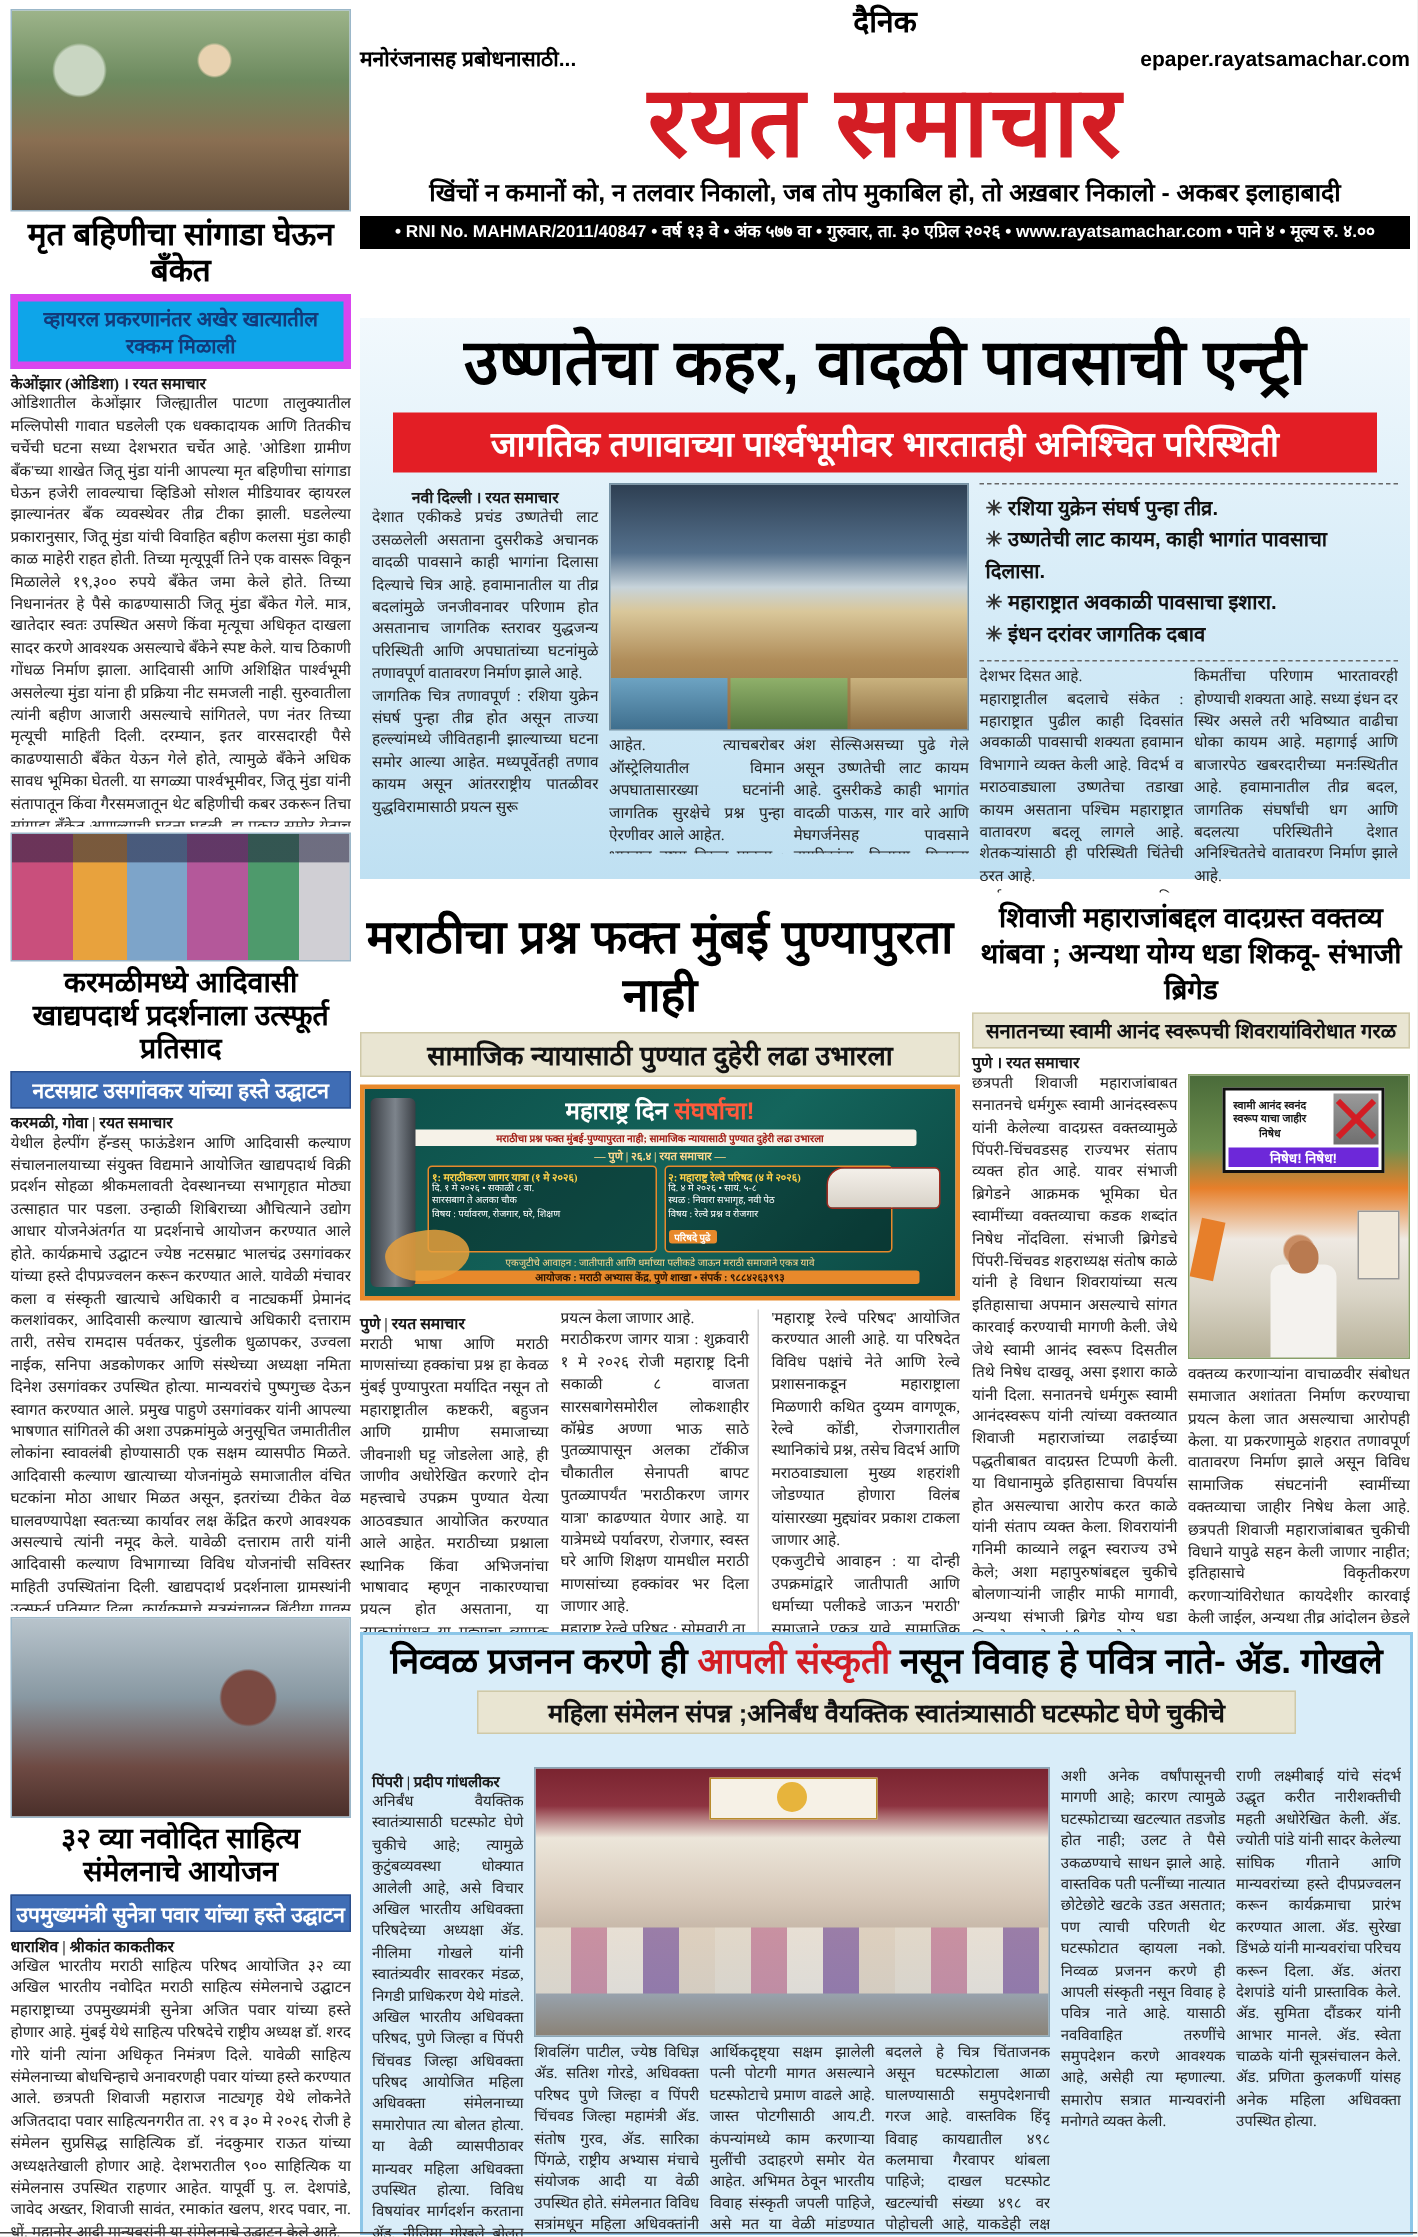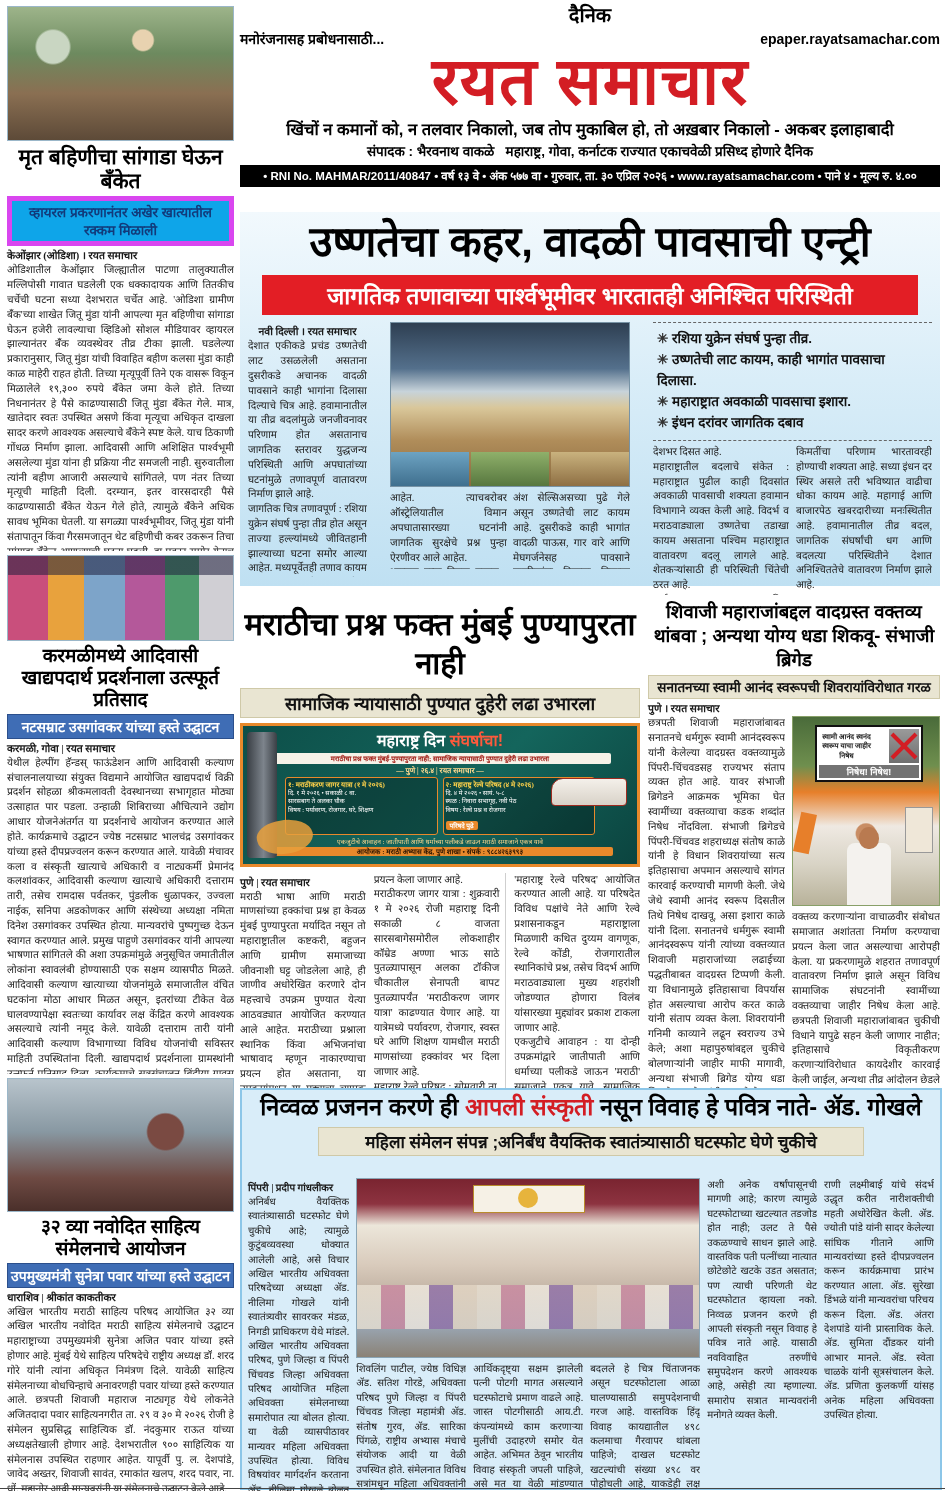--- a/index.html
+++ b/index.html
@@ -64,32 +64,28 @@
   </div>
 
   <div class="abs" style="left:240px;top:4px;width:700px;">
     <div class="hl" style="font-size:20px;">दैनिक</div>
     <div style="display:flex;justify-content:space-between;align-items:flex-start;margin-top:4px;">
       <span class="hl" style="font-size:14px;">मनोरंजनासह प्रबोधनासाठी...</span>
       <span class="hl" style="font-size:14px;">epaper.rayatsamachar.com</span>
     </div>
     <div class="hl masthead-red" style="font-size:66px;line-height:1.05;letter-spacing:1px;">रयत समाचार</div>
     <div class="hl" style="font-size:16.5px;margin-top:4px;">खिंचों न कमानों को, न तलवार निकालो, जब तोप मुकाबिल हो, तो अख़बार निकालो - अकबर इलाहाबादी</div>
-    <div class="hl" style="font-size:13.5px;margin-top:5px;">
-      <span>संपादक : भैरवनाथ वाकळे</span>&nbsp;&nbsp;
-      <span>महाराष्ट्र, गोवा, कर्नाटक राज्यात एकाचवेळी प्रसिध्द होणारे दैनिक</span>
-    </div>
     <div class="info-bar" style="margin-top:5px;height:22px;">• RNI No. MAHMAR/2011/40847 • वर्ष १३ वे • अंक ५७७ वा • गुरुवार, ता. ३० एप्रिल २०२६ • www.rayatsamachar.com  • पाने ४ • मूल्य रु. ४.००</div>
   </div>
 
   <div class="abs lead-bg" style="left:240px;top:212px;width:700px;height:374px;">
     <div class="hl" style="font-size:42px;margin-top:6px;">उष्णतेचा कहर, वादळी पावसाची एन्ट्री</div>
     <div class="subbar red-strip" style="width:656px;margin:9px auto 0 auto;font-size:23px;padding:4px 0;">जागतिक तणावाच्या पार्श्वभूमीवर भारतातही अनिश्चित परिस्थिती</div>
 
-    <div style="display:flex;gap:23px;padding:7px 8px 0 8px;">
+    <div style="display:flex;gap:7px;padding:7px 8px 0 8px;">
 
       <div style="width:158px;">
         <div class="dateline" style="text-align:center;">नवी दिल्ली । रयत समाचार</div>
         <div class="col" style="height:238px;">देशात एकीकडे प्रचंड उष्णतेची लाट उसळलेली असताना दुसरीकडे अचानक वादळी पावसाने काही भागांना दिलासा दिल्याचे चित्र आहे. हवामानातील या तीव्र बदलांमुळे जनजीवनावर परिणाम होत असतानाच जागतिक स्तरावर युद्धजन्य परिस्थिती आणि अपघातांच्या घटनांमुळे तणावपूर्ण वातावरण निर्माण झाले आहे.
 जागतिक चित्र तणावपूर्ण : रशिया युक्रेन संघर्ष पुन्हा तीव्र होत असून ताज्या हल्ल्यांमध्ये जीवितहानी झाल्याच्या घटना समोर आल्या आहेत. मध्यपूर्वेतही तणाव कायम असून आंतरराष्ट्रीय पातळीवर युद्धविरामासाठी प्रयत्न सुरू</div>
       </div>
 
       <div style="width:240px;">
         <div class="photo" style="height:163px;border:1px solid #7793a5;background:
             linear-gradient(180deg,#2e3f52 0%,#54708c 28%,#c7d3da 42%,#d9c79a 52%,#b08d5a 72%,#8a6a3e 100%);">
@@ -180,21 +176,21 @@
             radial-gradient(circle at 50% 62%, #c98d64 0 7%, transparent 8%),
             linear-gradient(180deg,#4a6b3a 0%,#6f8f4e 26%,#e77f2a 40%,#efe9e2 58%,#d9d4c6 78%,#b8b29a 100%);">
           <div class="abs" style="left:22px;top:8px;width:100px;background:#fff;border:2px solid #111;padding:2px;">
             <div style="display:flex;gap:15px;align-items:center;">
               <div style="flex:1;font-family:'Liberation Sans',sans-serif;font-weight:700;font-size:7.2px;line-height:1.3;text-align:center;">स्वामी आनंद स्वनंद स्वरूप याचा जाहीर निषेध</div>
               <div style="width:30px;height:34px;background:linear-gradient(180deg,#9a9a9a,#6f6f6f);position:relative;">
                 <div class="abs" style="left:-2px;top:15px;width:34px;height:4px;background:#d31d24;transform:rotate(45deg);"></div>
                 <div class="abs" style="left:-2px;top:15px;width:34px;height:4px;background:#d31d24;transform:rotate(-45deg);"></div>
               </div>
             </div>
-            <div style="background:#737373;color:#fff;font-family:'Liberation Sans',sans-serif;font-weight:700;font-size:9px;text-align:center;margin-top:2px;">निषेध! निषेध!</div>
+            <div style="background:#6d28d9;color:#fff;font-family:'Liberation Sans',sans-serif;font-weight:700;font-size:9px;text-align:center;margin-top:2px;">निषेध! निषेध!</div>
           </div>
           <div class="abs" style="left:54px;bottom:0;width:44px;height:62px;background:#f4f2ee;border-radius:8px 8px 0 0;"></div>
           <div class="abs" style="left:66px;bottom:56px;width:20px;height:22px;background:#b97a50;border-radius:50% 50% 45% 45%;"></div>
           <div class="abs" style="left:4px;top:96px;width:16px;height:40px;background:#e77f2a;transform:rotate(12deg);"></div>
           <div class="abs" style="right:6px;top:90px;width:26px;height:44px;background:#efe7d8;border:1px solid #999;"></div>
         </div>
         <div class="col" style="height:196px;margin-top:4px;">वक्तव्य करणाऱ्यांना वाचाळवीर संबोधत समाजात अशांतता निर्माण करण्याचा प्रयत्न केला जात असल्याचा आरोपही केला. या प्रकरणामुळे शहरात तणावपूर्ण वातावरण निर्माण झाले असून विविध सामाजिक संघटनांनी स्वामींच्या वक्तव्याचा जाहीर निषेध केला आहे. छत्रपती शिवाजी महाराजांबाबत चुकीची विधाने यापुढे सहन केली जाणार नाहीत; इतिहासाचे विकृतीकरण करणाऱ्यांविरोधात कायदेशीर कारवाई केली जाईल, अन्यथा तीव्र आंदोलन छेडले जाईल, असा इशारा देण्यात आला. त्यांनी संबंधित</div>
       </div>
     </div>
   </div>

